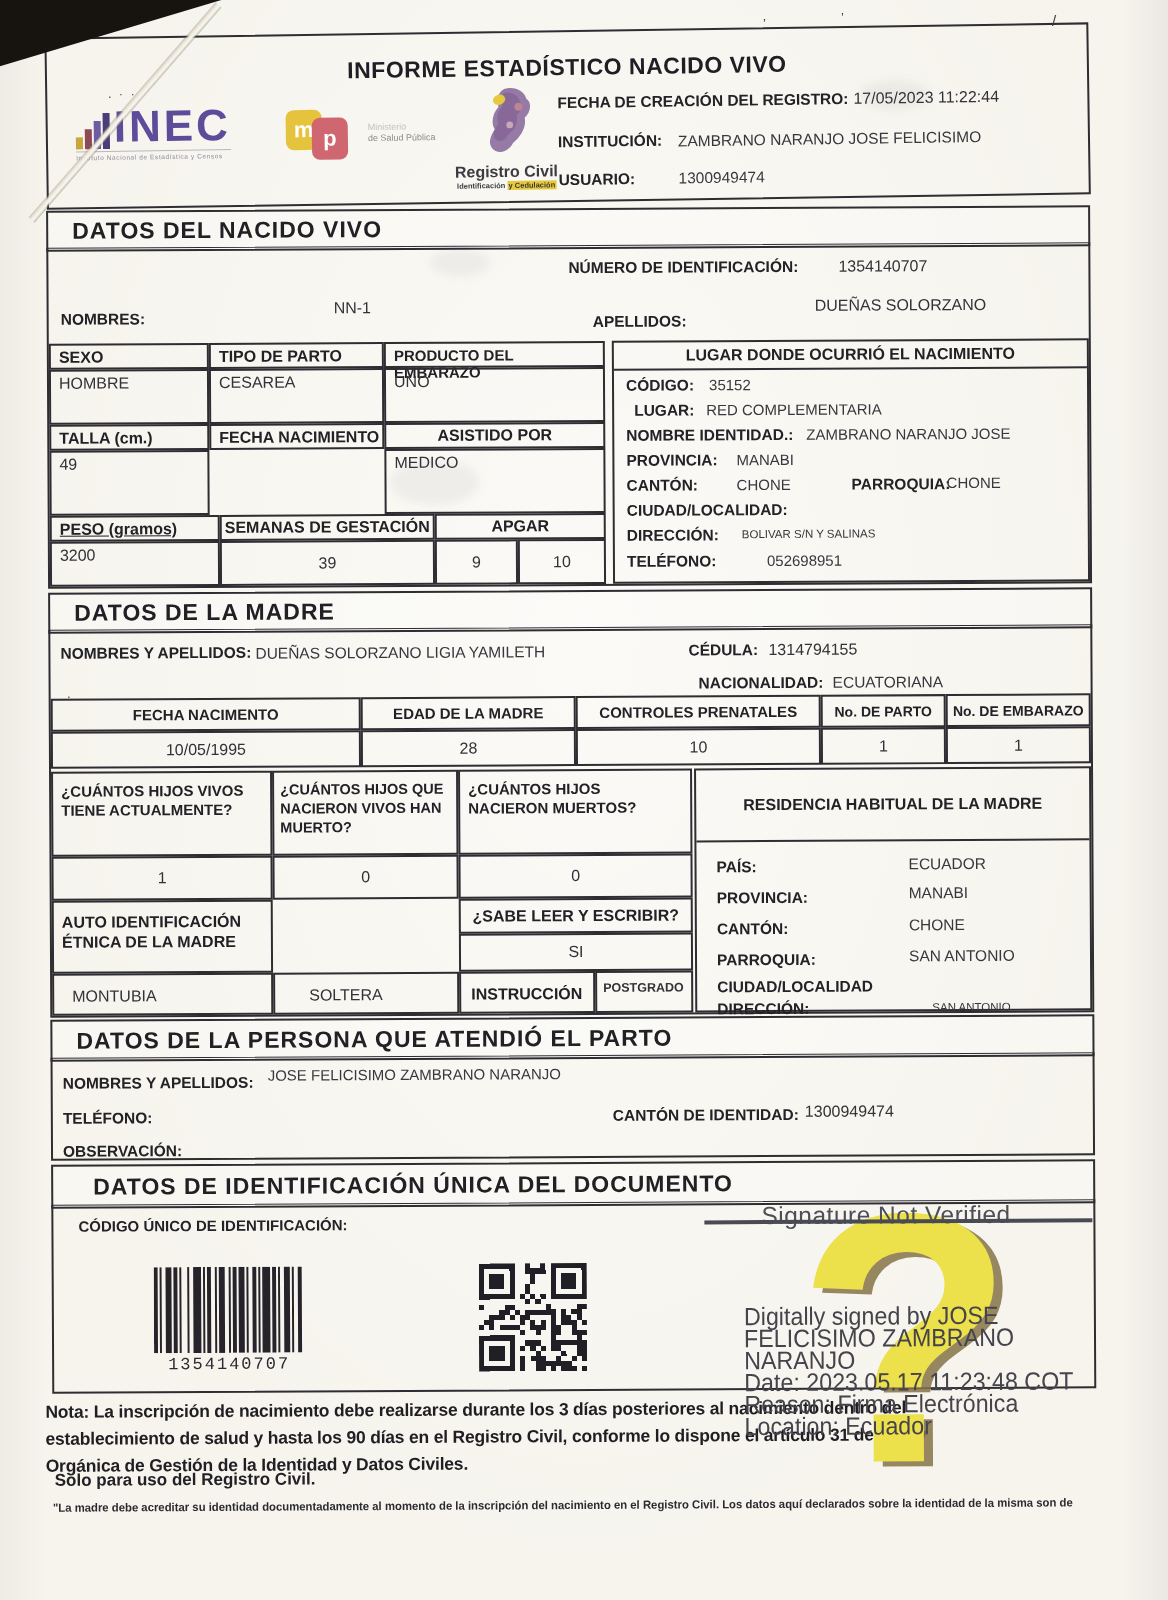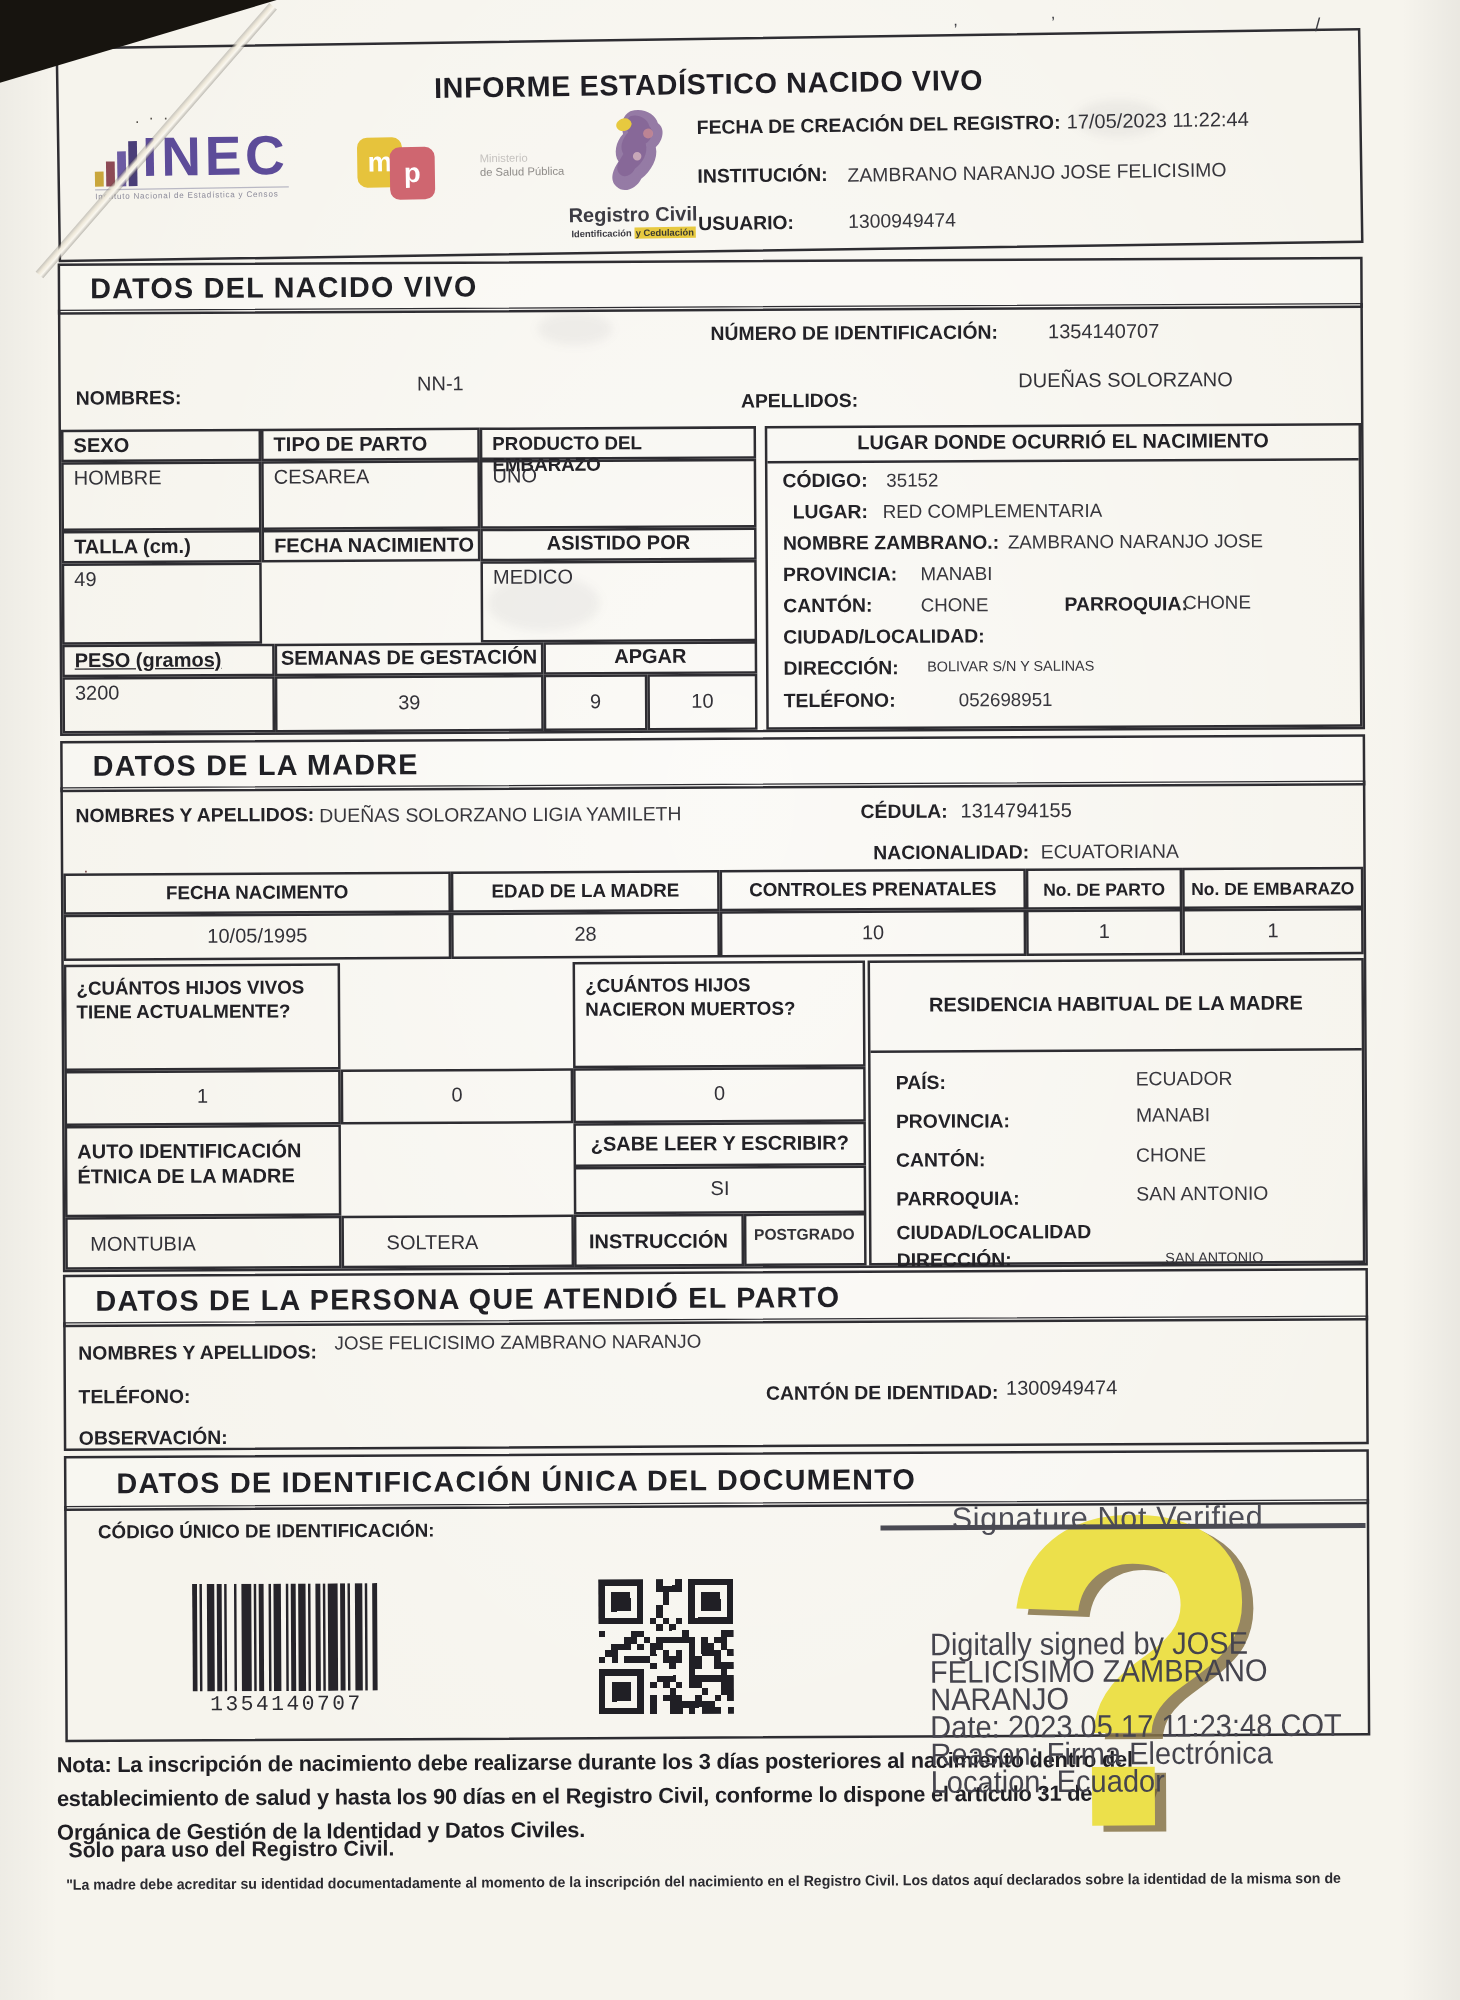--- a/index.html
+++ b/index.html
@@ -77,21 +77,21 @@
         <span class="inec-name">INEC</span>
       </div>
       <div class="inec-sub">Instituto Nacional de Estadística y Censos</div>
     </div>
 
     <div class="abs" style="left:238px;top:72px;display:flex;align-items:center;">
       <span class="msp-block">
         <span class="msp-m">m</span>
         <span class="msp-p">p</span>
       </span>
-      <span class="msp-txt" style="margin-left:18px;">
+      <span class="msp-txt" style="margin-left:2px;">
         <span style="color:#c5c2bf;">Ministerio</span><br>
         <span style="color:#8f8c89;">de Salud Pública</span>
       </span>
     </div>
 
     <div class="abs" style="left:398px;top:52px;width:120px;text-align:center;">
       <svg width="62" height="74" viewBox="0 0 62 74" style="display:inline-block;">
         <path d="M30 4 C40 1 50 6 52 14 C58 18 56 28 50 33 C52 42 46 52 38 58 C34 66 24 70 18 64 C12 58 16 50 20 44 C16 38 18 28 24 22 C22 14 24 7 30 4 Z" fill="#8a6d9c" opacity=".9"></path>
         <path d="M30 8 C36 6 44 10 45 16 C49 20 47 27 42 30 C44 38 39 46 33 50 C30 56 23 58 20 53 C17 48 21 43 24 38 C21 33 23 26 28 21 C26 15 27 10 30 8 Z" fill="#7b5a8e" opacity=".55"></path>
         <path d="M20 12 C24 8 30 9 31 14 C30 19 25 21 21 19 C18 17 18 14 20 12 Z" fill="#e7c93f"></path>
@@ -147,21 +147,21 @@
     <div class="cell vl ctr" style="left:170px;top:293px;width:215px;height:45px;">39</div>
     <div class="cell vl ctr" style="left:385px;top:293px;width:83px;height:45px;">9</div>
     <div class="cell vl ctr" style="left:468px;top:293px;width:88px;height:45px;">10</div>
 
     <div class="cell" style="left:563px;top:95px;width:477px;height:243px;">
       <div class="hd ctr" style="height:26px;border-bottom:2px solid var(--line);">LUGAR DONDE OCURRIÓ EL NACIMIENTO</div>
       <span class="row lbl" style="left:12px;top:34px;">CÓDIGO:</span>
       <span class="row val" style="left:95px;top:34px;">35152</span>
       <span class="row lbl" style="left:20px;top:59px;">LUGAR:</span>
       <span class="row val" style="left:92px;top:59px;">RED COMPLEMENTARIA</span>
-      <span class="row lbl" style="left:12px;top:84px;">NOMBRE ZAMBRANO.:</span>
+      <span class="row lbl" style="left:12px;top:84px;">NOMBRE IDENTIDAD.:</span>
       <span class="row val" style="left:192px;top:84px;">ZAMBRANO NARANJO JOSE</span>
       <span class="row lbl" style="left:12px;top:109px;">PROVINCIA:</span>
       <span class="row val" style="left:122px;top:109px;">MANABI</span>
       <span class="row lbl" style="left:12px;top:134px;">CANTÓN:</span>
       <span class="row val" style="left:122px;top:134px;">CHONE</span>
       <span class="row lbl" style="left:237px;top:134px;">PARROQUIA:</span>
       <span class="row val" style="left:332px;top:133px;">CHONE</span>
       <span class="row lbl" style="left:12px;top:159px;">CIUDAD/LOCALIDAD:</span>
       <span class="row lbl" style="left:12px;top:184px;">DIRECCIÓN:</span>
       <span class="row val" style="left:127px;top:186px;font-size:11.5px;">BOLIVAR S/N Y  SALINAS</span>
@@ -187,20 +187,21 @@
     <div class="cell hds ctr" style="left:525px;top:68px;width:245px;height:33px;">CONTROLES PRENATALES</div>
     <div class="cell hds ctr" style="left:770px;top:68px;width:125px;height:33px;font-size:14px;">No. DE PARTO</div>
     <div class="cell hds ctr" style="left:895px;top:68px;width:145px;height:33px;font-size:14px;">No. DE EMBARAZO</div>
     <div class="cell vl ctr" style="left:0;top:101px;width:310px;height:37px;">10/05/1995</div>
     <div class="cell vl ctr" style="left:310px;top:101px;width:215px;height:37px;">28</div>
     <div class="cell vl ctr" style="left:525px;top:101px;width:245px;height:37px;">10</div>
     <div class="cell vl ctr" style="left:770px;top:101px;width:125px;height:37px;">1</div>
     <div class="cell vl ctr" style="left:895px;top:101px;width:145px;height:37px;">1</div>
 
     <div class="cell hds" style="left:0;top:141px;width:221px;height:85px;padding:8px;line-height:19px;">¿CUÁNTOS HIJOS VIVOS TIENE ACTUALMENTE?</div>
+    <div class="cell hds" style="left:221px;top:141px;width:186px;height:85px;padding:8px 4px 8px 6px;line-height:19px;font-size:14.5px;">¿CUÁNTOS HIJOS QUE NACIERON VIVOS HAN MUERTO?</div>
     <div class="cell hds" style="left:407px;top:141px;width:234px;height:85px;padding:8px;line-height:19px;">¿CUÁNTOS HIJOS NACIERON MUERTOS?</div>
     <div class="cell vl ctr" style="left:0;top:226px;width:221px;height:44px;">1</div>
     <div class="cell vl ctr" style="left:221px;top:226px;width:186px;height:44px;">0</div>
     <div class="cell vl ctr" style="left:407px;top:226px;width:234px;height:44px;">0</div>
 
     <div class="cell hd" style="left:0;top:270px;width:221px;height:73px;padding:10px 8px;line-height:20px;">AUTO IDENTIFICACIÓN ÉTNICA DE LA MADRE</div>
     <div class="cell hd ctr" style="left:407px;top:270px;width:234px;height:35px;">¿SABE LEER Y ESCRIBIR?</div>
     <div class="cell vl ctr" style="left:407px;top:305px;width:234px;height:38px;">SI</div>
 
     <div class="cell vl" style="left:0;top:343px;width:221px;height:42px;padding:12px 0 0 18px;">MONTUBIA</div>

